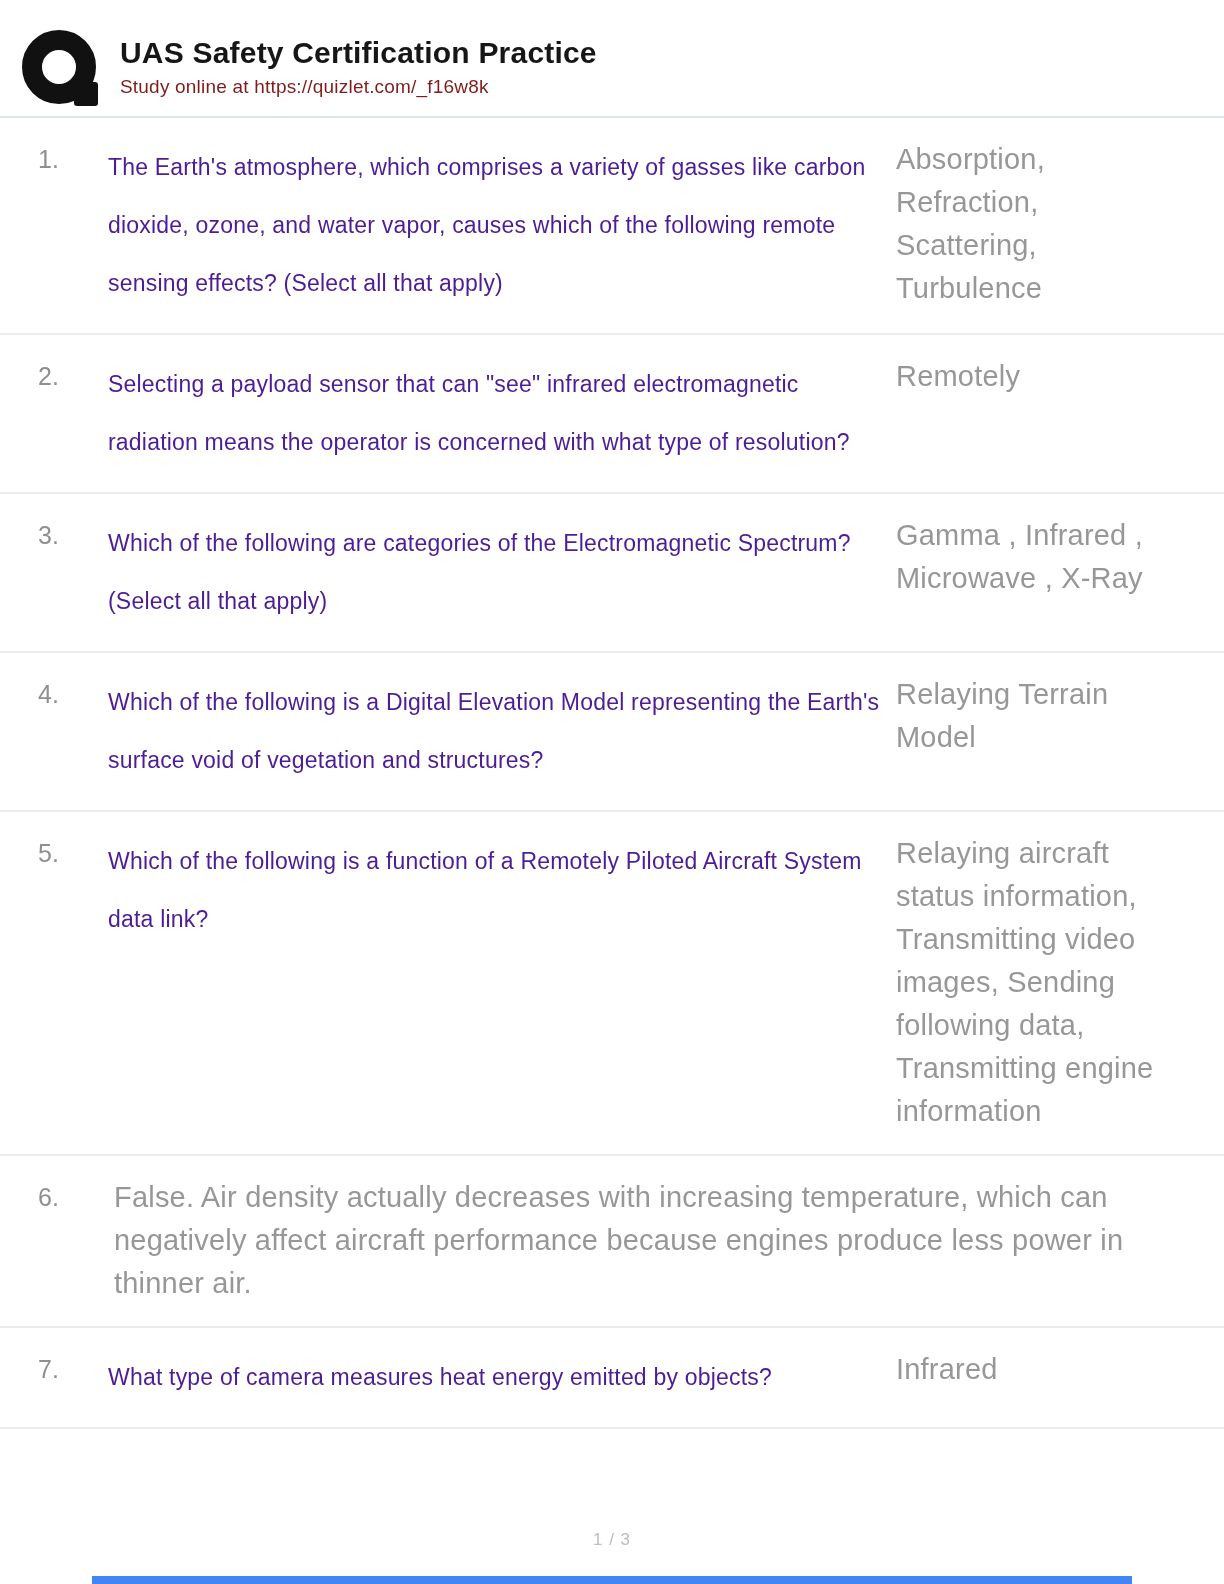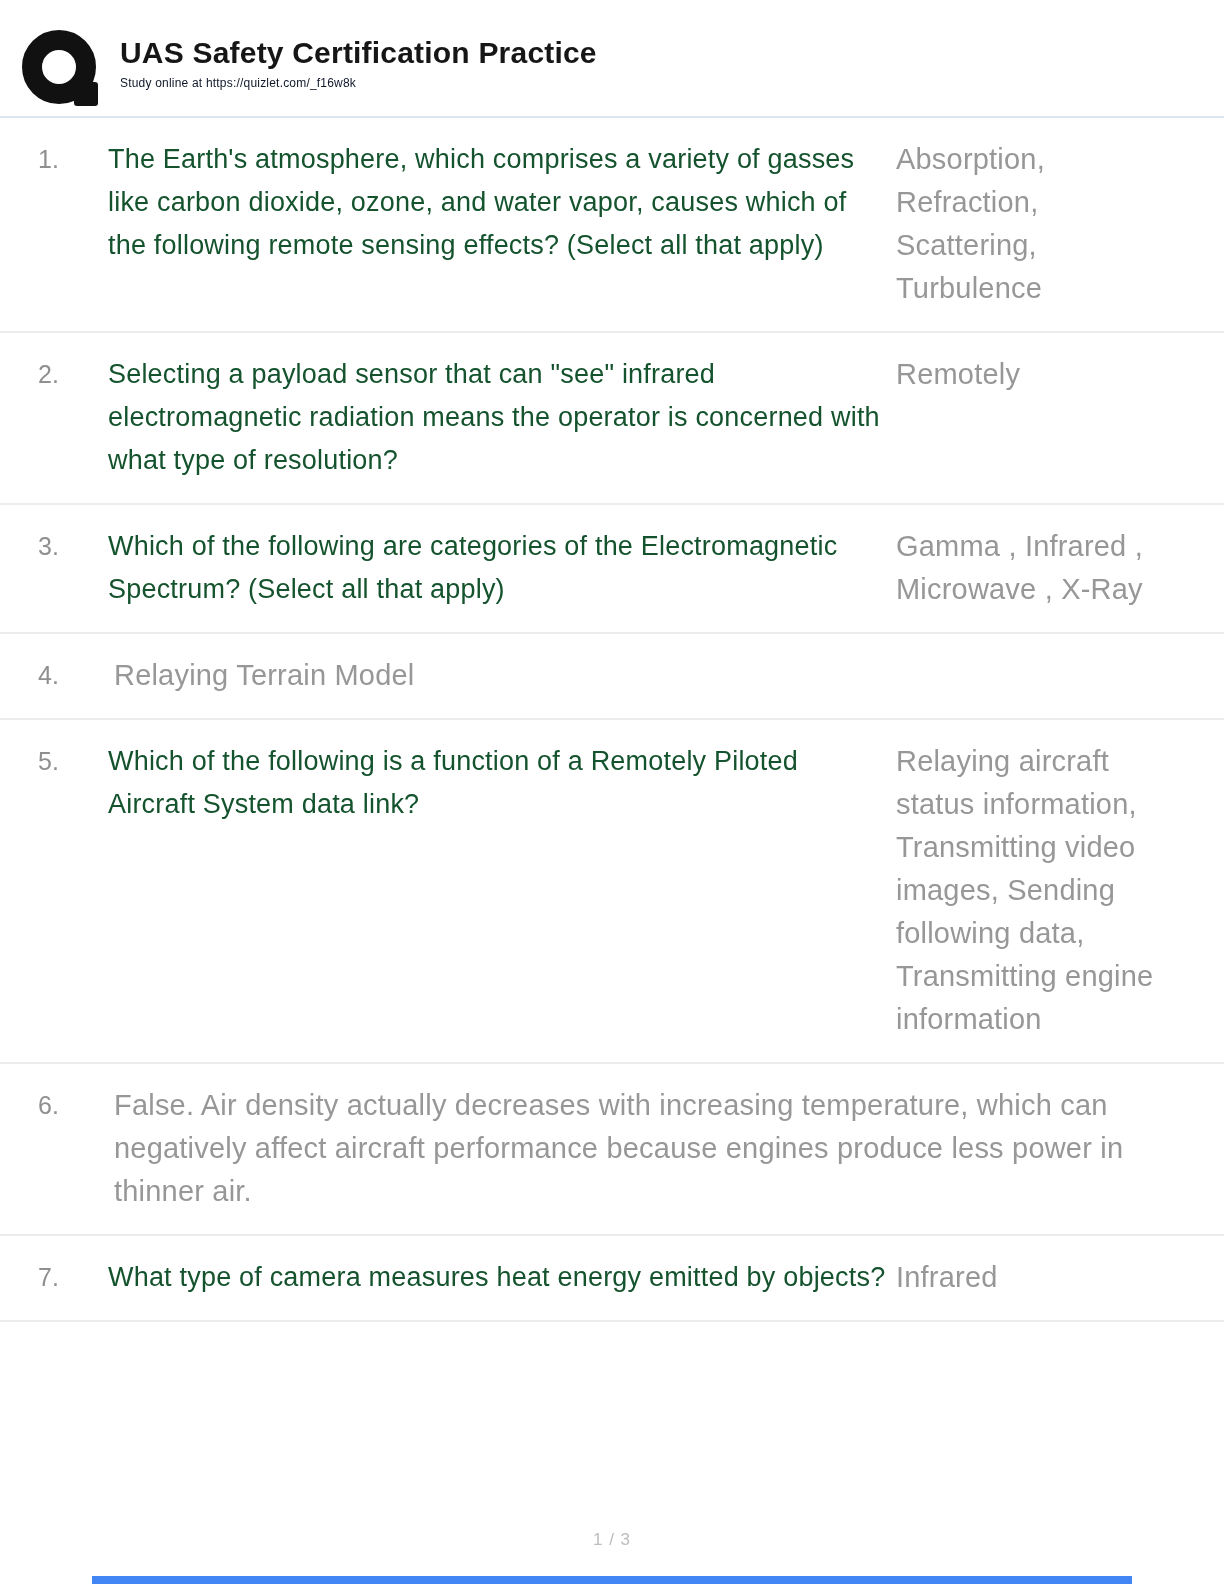--- a/index.html
+++ b/index.html
@@ -25,43 +25,43 @@
   .logo .tail{
     position:absolute;right:0px;bottom:0px;width:24px;height:24px;
     background:#111111;border-radius:3px;
   }
   .header-text{margin-left:22px;padding-top:6px;}
   .title{
     font-size:30px;font-weight:600;color:#161616;letter-spacing:0.2px;
     line-height:38px;
   }
   .subtitle{
-    font-size:12px;font-weight:300;color:#0f172a;margin-top:4px;
+    font-size:19px;font-weight:300;color:#7f1d1d;margin-top:4px;
     letter-spacing:0.2px;
   }
   .header-divider{
     height:2px;background:#dde5ee;width:100%;margin-top:28px;
   }
   
   .qa-table{width:100%;}
   .qa-row{
     display:flex;align-items:flex-start;
     padding:20px 54px 21px 38px;
     border-bottom:2px solid #ececec;
     box-sizing:border-box;
   }
   .qa-num{
     flex:0 0 70px;
     font-size:25px;color:#8f8f8f;font-weight:300;
     line-height:43px;
   }
   .qa-question{
     flex:0 0 782px;
-    font-size:27px;color:#14532d;font-weight:400;
-    line-height:43px;letter-spacing:0.2px;
+    font-size:23px;color:#4c1d95;font-weight:400;
+    line-height:58px;letter-spacing:0.2px;
   }
   .qa-answer{
     flex:1 1 auto;margin-left:6px;
     font-size:29px;color:#979797;font-weight:300;
     line-height:43px;letter-spacing:0.2px;
   }
   
   .footer{
     position:absolute;left:0;bottom:34px;width:100%;
     text-align:center;
@@ -107,20 +107,21 @@
     </div>
 
     <div class="qa-row">
       <div class="qa-num">3.</div>
       <div class="qa-question">Which of the following are categories of the Electromagnetic Spectrum? (Select all that apply)</div>
       <div class="qa-answer">Gamma , Infrared , Microwave , X-Ray</div>
     </div>
 
     <div class="qa-row">
       <div class="qa-num">4.</div>
+      <div class="qa-question">Which of the following is a Digital Elevation Model representing the Earth's surface void of vegetation and structures?</div>
       <div class="qa-answer">Relaying Terrain Model</div>
     </div>
 
     <div class="qa-row">
       <div class="qa-num">5.</div>
       <div class="qa-question">Which of the following is a function of a Remotely Piloted Aircraft System data link?</div>
       <div class="qa-answer">Relaying aircraft status information, Transmitting video images, Sending following data, Transmitting engine information</div>
     </div>
 
     <div class="qa-row">

